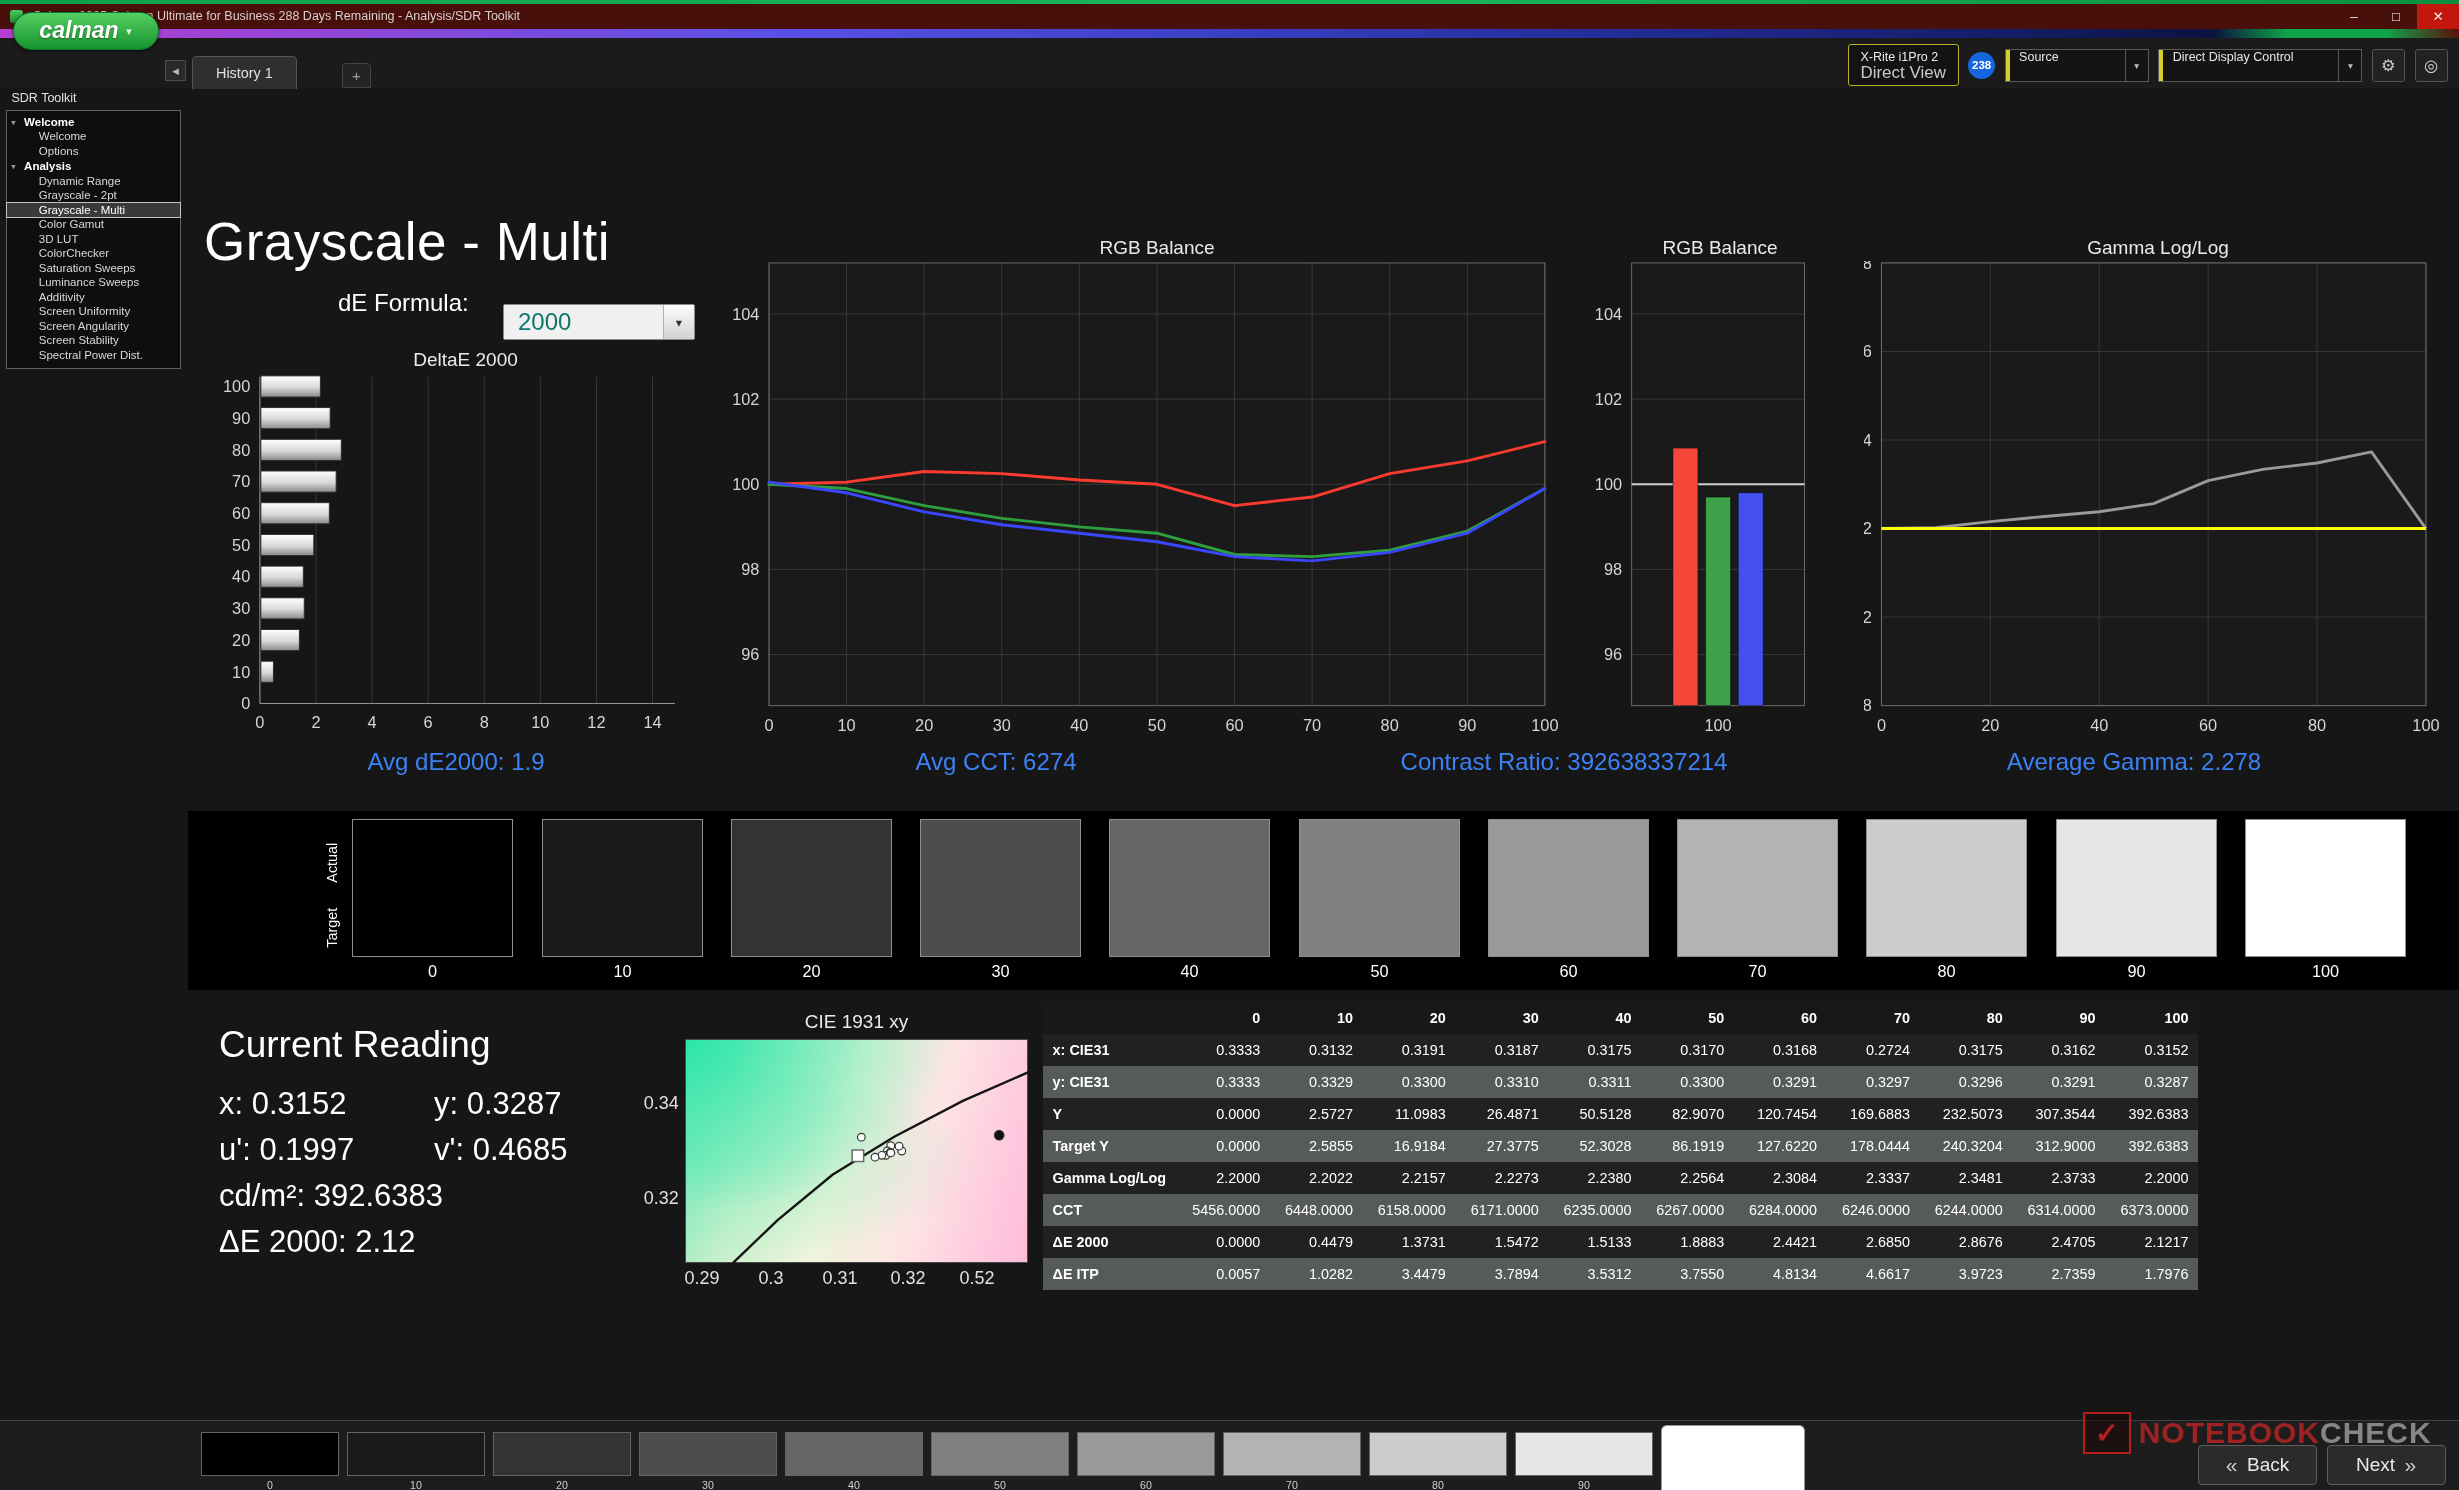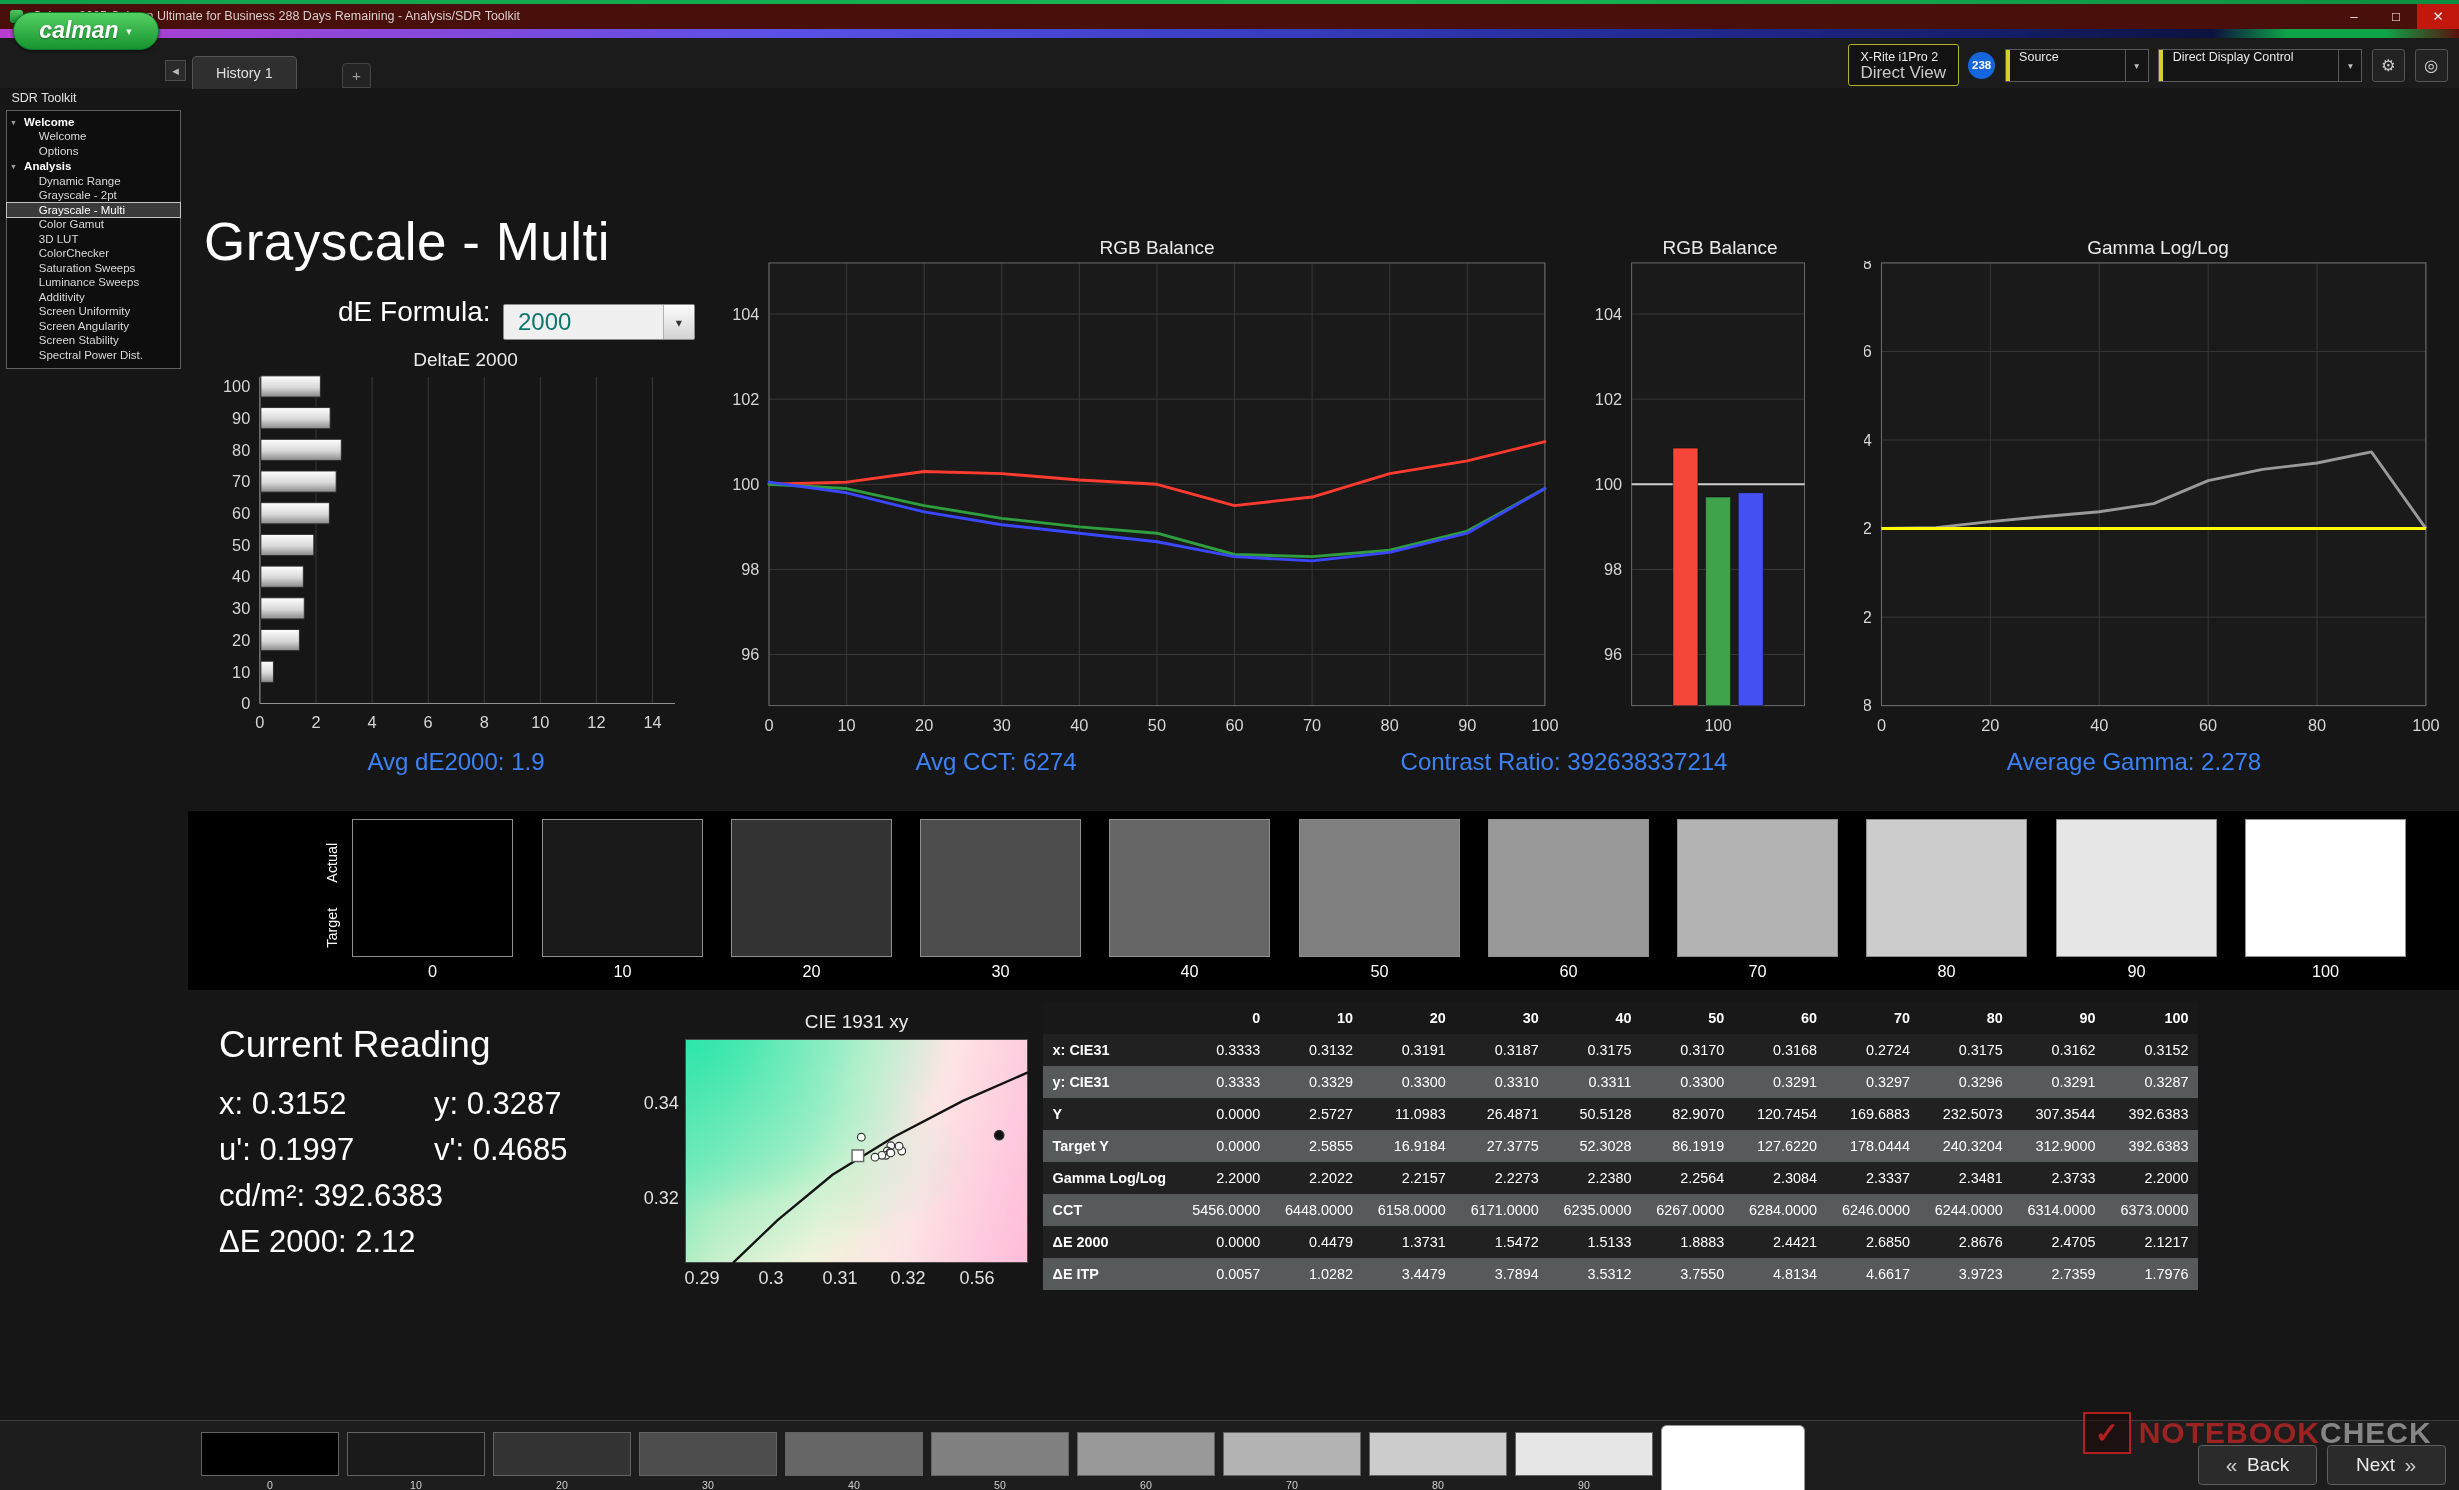--- a/index.html
+++ b/index.html
@@ -42,21 +42,21 @@
   
   #sdr-label{position:absolute;left:11.5px;top:91px;font-size:12.5px;color:#e2e2e2}
   #sidebar-tree{position:absolute;left:5.8px;top:110px;width:175px;background:#0e0e0e;border:1px solid #5f5f5f;padding:2.9px 0 5.8px;z-index:5}
   .tgroup{position:relative;font-size:11.5px;font-weight:bold;color:#fff;padding:1.9px 3.8px 1px 17.3px;line-height:12.5px}
   .garrow{position:absolute;left:4.8px;top:2.9px;font-size:7.7px;color:#9a9a9a}
   .titem{font-size:11.5px;color:#d9d9d9;padding:1px 3.8px 1px 32px;line-height:12.5px;white-space:nowrap}
   .titem.selected{background:#3a3a3a;outline:1px solid #c4c4c4;color:#fff}
 
   
   #page-title{position:absolute;left:204px;top:211px;font-size:53px;font-weight:normal;color:#fff;letter-spacing:0.5px}
-  #de-label{position:absolute;left:338px;top:296px;font-size:28px;color:#fff}
+  #de-label{position:absolute;left:338px;top:289px;font-size:24px;color:#fff}
   #de-combo{position:absolute;left:503px;top:304px;width:192px;height:36px;background:#f0f0f0;border:1px solid #8a8a8a;border-radius:1.9px;display:flex;align-items:center;overflow:hidden}
   #de-combo .val{flex:1;color:#0f766e;font-size:24px;padding-left:14px}
   #de-combo .dd{width:31px;height:100%;display:flex;align-items:center;justify-content:center;color:#333;font-size:12.5px;border-left:1px solid #b0b0b0;background:linear-gradient(#fdfdfd,#d2d2d2)}
 
   
   .chart{position:absolute}
   .ctitle{height:25px;text-align:center;font-size:19px;color:#eaeaea;line-height:23px}
   .chart svg{display:block}
   #chart-deltae{left:206px;top:348px;width:519px}
   #chart-rgbline{left:721px;top:236px;width:845px}
@@ -400,21 +400,21 @@
     </div>
     <div>
         <span class="cieYlab" style="top: 84px;">0.34</span>
         <span class="cieYlab" style="top: 179px;">0.32</span>
       </div>
     <div>
         <span class="cieXlab" style="left: 58px;">0.29</span>
         <span class="cieXlab" style="left: 127px;">0.3</span>
         <span class="cieXlab" style="left: 196px;">0.31</span>
         <span class="cieXlab" style="left: 264px;">0.32</span>
-        <span class="cieXlab" style="left: 333px;">0.56</span>
+        <span class="cieXlab" style="left: 333px;">0.52</span>
       </div>
   </div>
 
   <div id="results-table">
       <div class="tcell th"></div>
       <div class="tcell th num">0</div>
       <div class="tcell th num">10</div>
       <div class="tcell th num">20</div>
       <div class="tcell th num">30</div>
       <div class="tcell th num">40</div>

